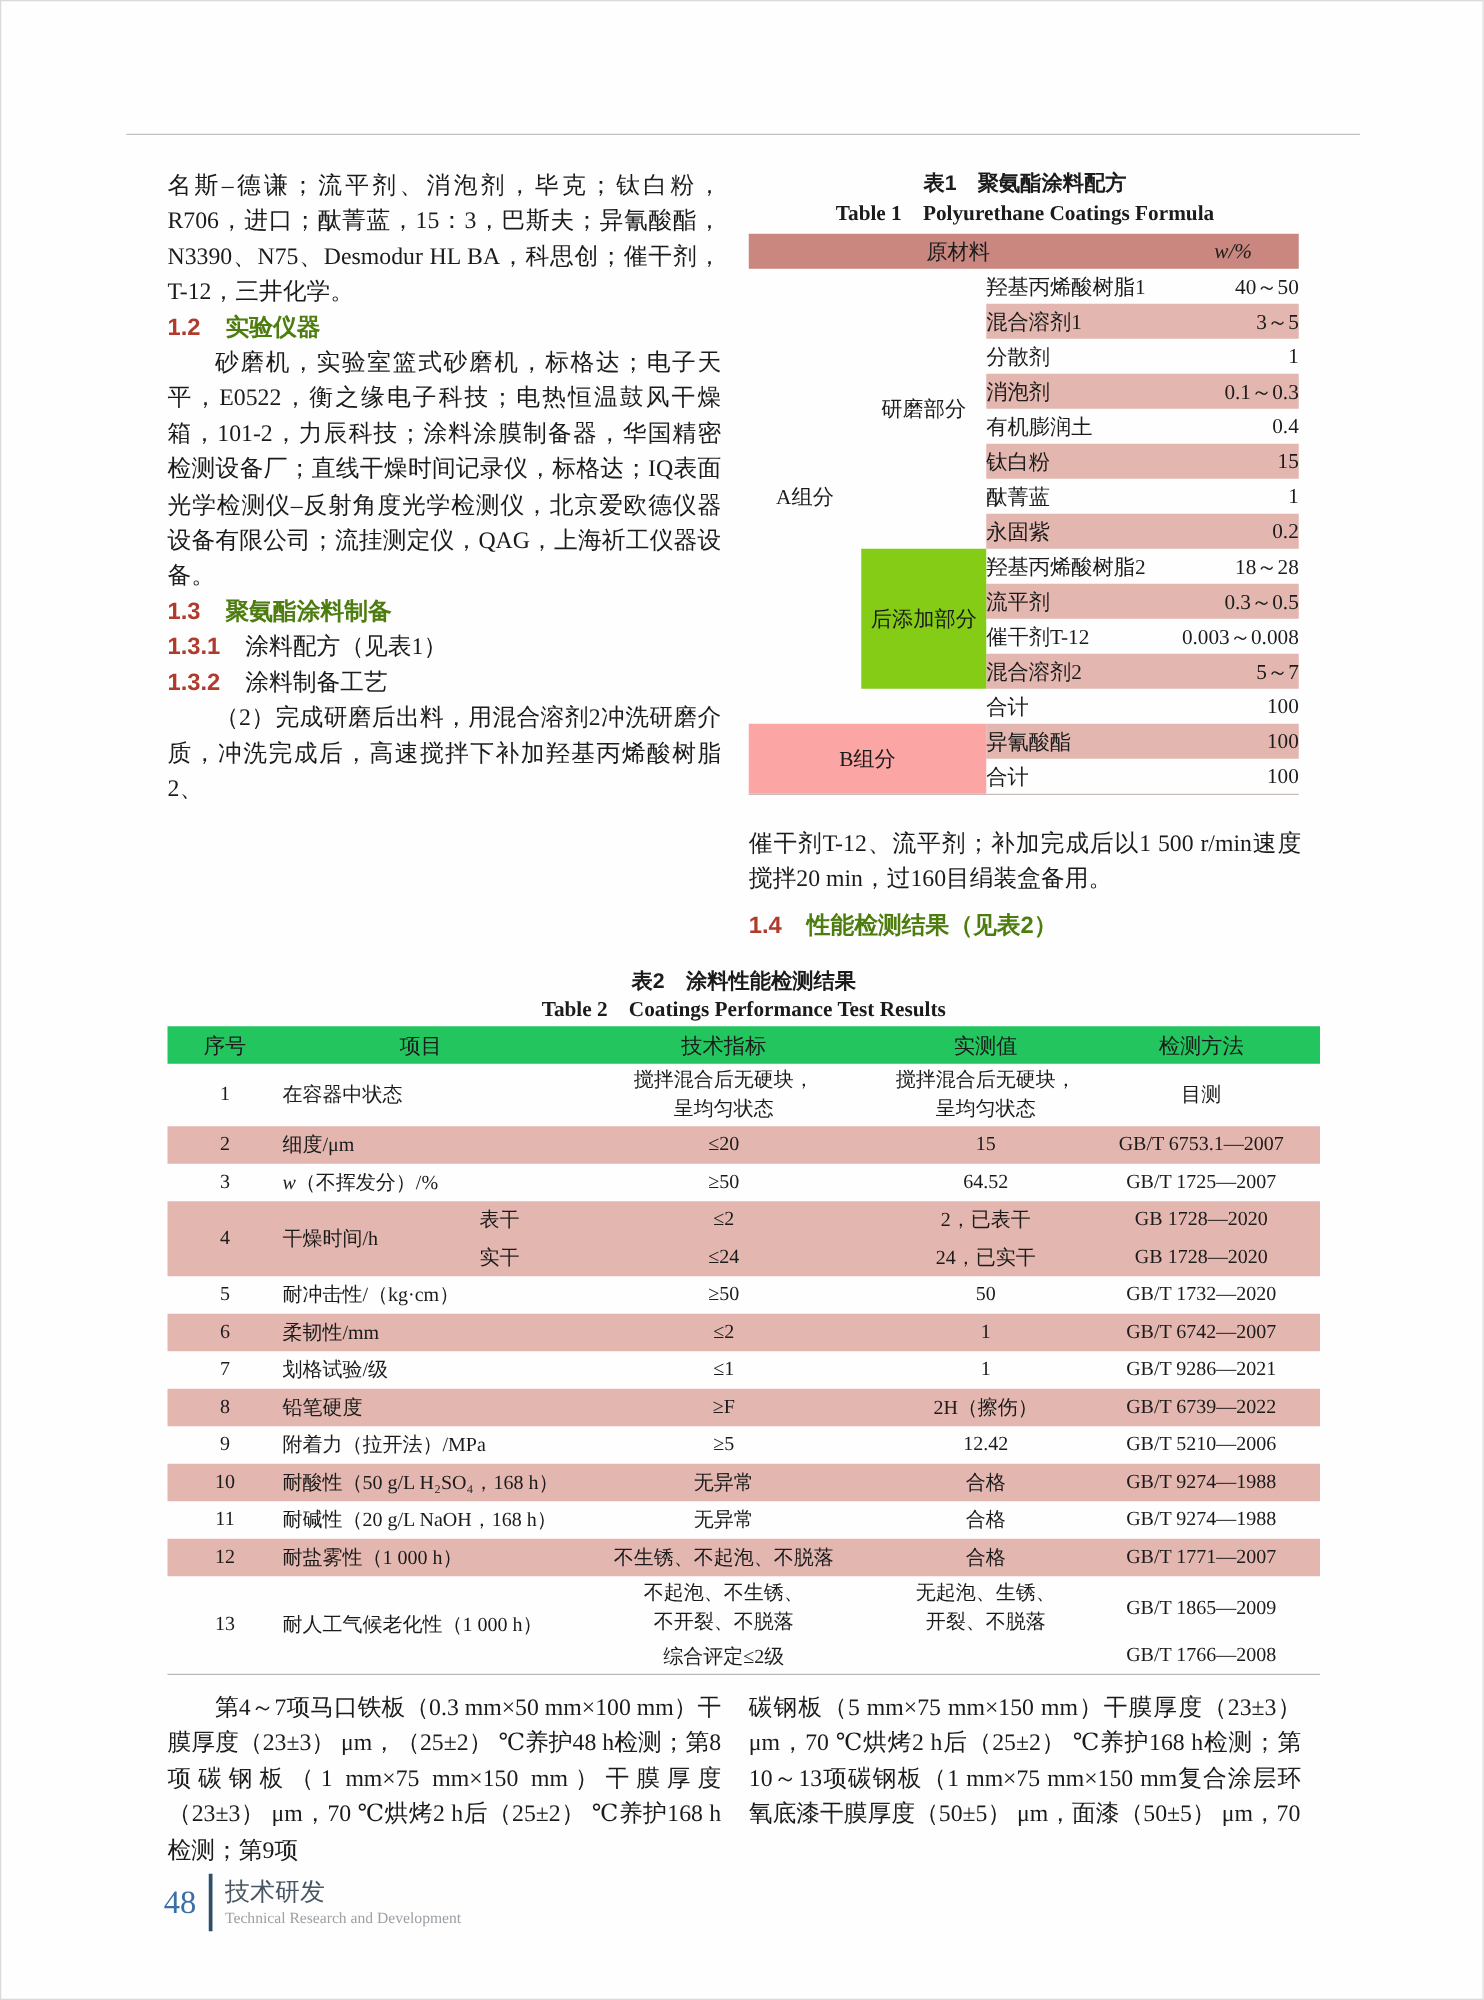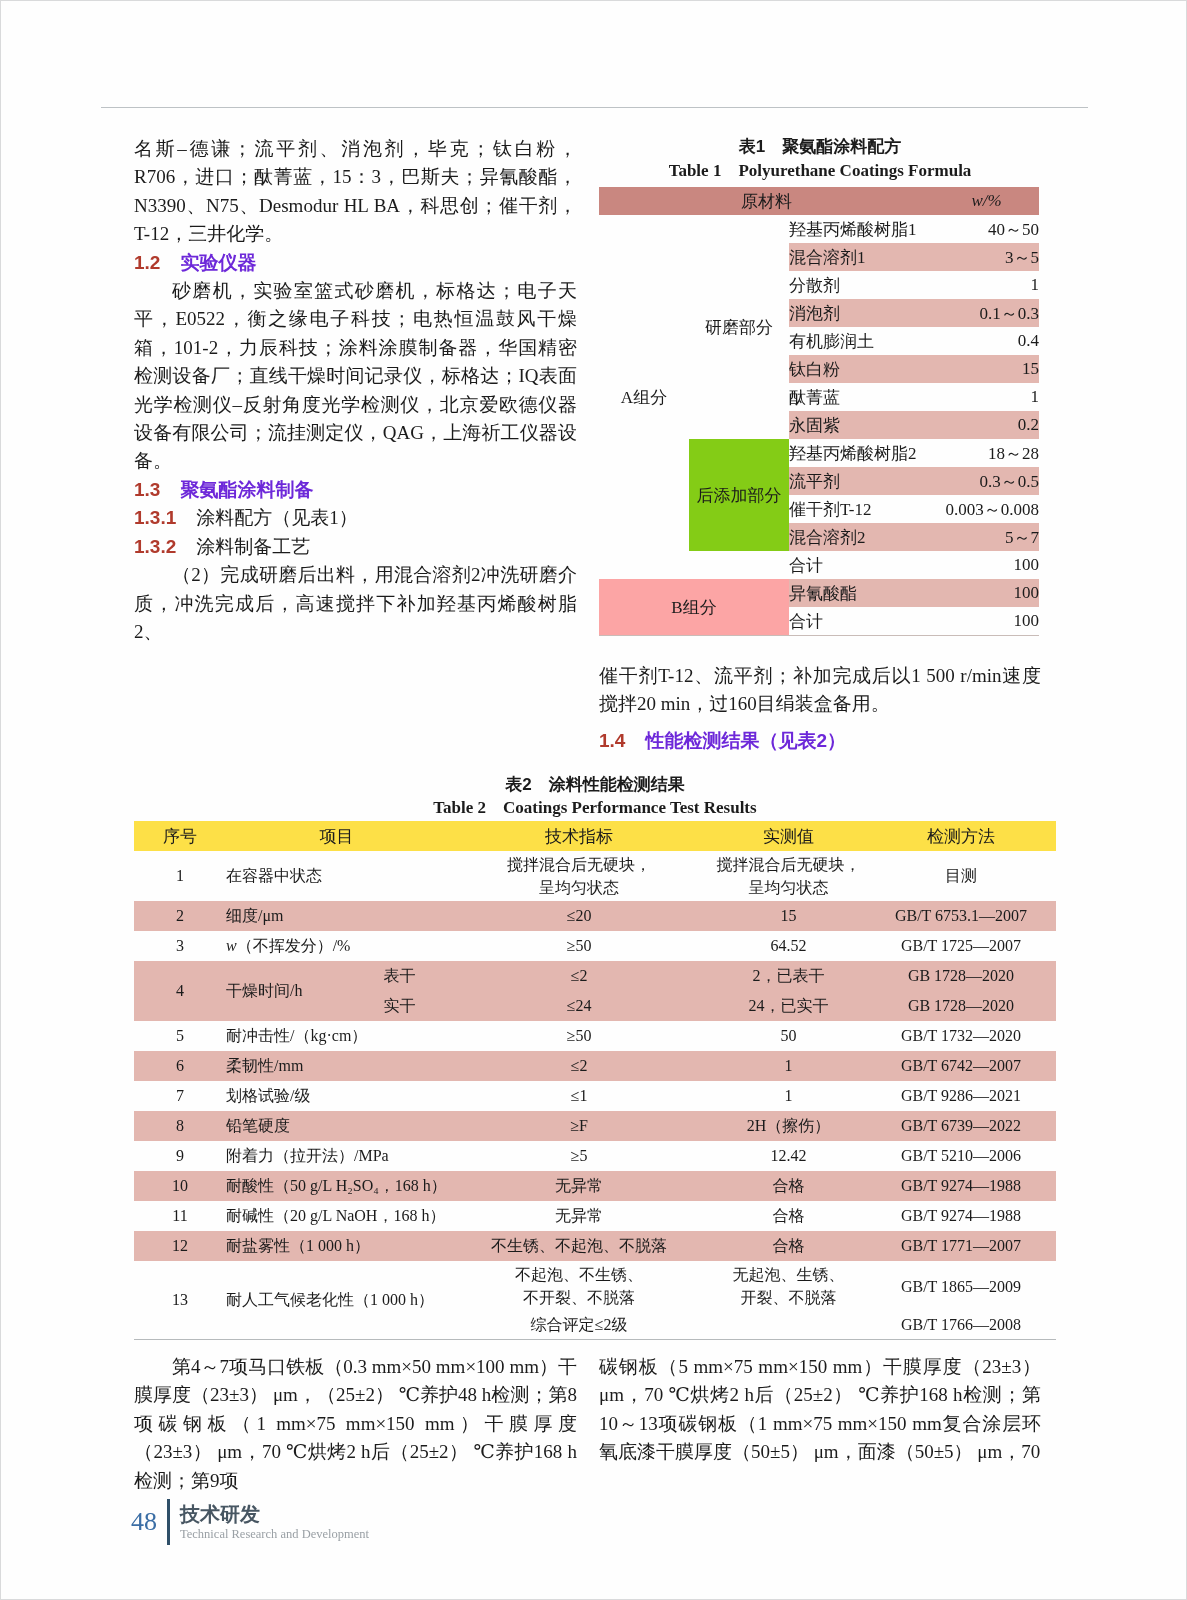--- a/index.html
+++ b/index.html
@@ -12,21 +12,21 @@
   .pg-header .journal{letter-spacing:6px;}
   .pg-rule{position:absolute;top:106px;left:100px;right:98px;border-top:1px solid #bdc2c5;}
   
   .col-left{position:absolute;top:134px;left:133px;width:443px;}
   .col-right{position:absolute;top:134px;left:598px;width:442px;}
   .body{font-size:19px;line-height:28.4px;text-align:justify;margin:0;}
   .indent{text-indent:2em;}
   .sec{margin:0;line-height:28.4px;font-size:19px;font-weight:bold;
        font-family:"Liberation Sans","DejaVu Sans",sans-serif;}
   .sec .num{color:#b03a2c;margin-right:20px;}
-  .sec .ttl{color:#6d28d9;}
+  .sec .ttl{color:#4d7c0f;}
   .subsec{line-height:28.4px;font-size:19px;}
   .subsec .num{color:#b03a2c;font-weight:bold;margin-right:20px;
                font-family:"Liberation Sans","DejaVu Sans",sans-serif;}
   .subsec .ttl{color:#1b1b1b;}
   
   .t1-title-cn{text-align:center;font-weight:bold;font-size:17px;line-height:24px;
                font-family:"Liberation Sans","DejaVu Sans",sans-serif;}
   .t1-title-en{text-align:center;font-weight:bold;font-size:17px;line-height:24px;margin-bottom:4px;}
   .t1{width:440px;font-size:17px;}
   .t1-hdr{display:flex;height:28px;background:#c98780;align-items:center;}
@@ -44,21 +44,21 @@
   .ov-b{left:0;top:364px;width:190px;height:56px;background:#fca5a5;}
   .rc-para{margin-top:26px;}
   .rc-h{margin-top:8px;}
   
   .t2wrap{position:absolute;top:772px;left:133px;width:922px;}
   .t2-title-cn{text-align:center;font-weight:bold;font-size:17px;line-height:23px;
                font-family:"Liberation Sans","DejaVu Sans",sans-serif;}
   .t2-title-en{text-align:center;font-weight:bold;font-size:17px;line-height:23px;margin-bottom:2px;}
   .t2{width:922px;font-size:16px;border-bottom:1px solid #b6babc;}
   .t2r{display:flex;align-items:center;}
-  .t2hdr{background:#fde047;height:30px;font-size:17px;}
+  .t2hdr{background:#22c55e;height:30px;font-size:17px;}
   .h30{height:30px}.h50{height:50px}.h60{height:60px}.h78{height:78px}
   .c1{width:92px;text-align:center;}
   .c2{width:221px;text-align:left;white-space:nowrap;}
   .c3{width:264px;text-align:center;}
   .c4{width:155px;text-align:center;}
   .c5{width:190px;text-align:center;white-space:nowrap;}
   .t2hdr .c2{text-align:center;}
   .two{line-height:23px;}
   .stack{display:flex;flex-direction:column;justify-content:center;}
   .sub30{height:30px;display:flex;align-items:center;justify-content:center;}
@@ -68,21 +68,21 @@
   .c2flex .itm{width:126px;display:flex;align-items:center;}
   .c2flex .subcol{width:95px;display:flex;flex-direction:column;}
   .it{font-style:italic;}
   
   .bot-left{position:absolute;top:1352px;left:133px;width:443px;}
   .bot-right{position:absolute;top:1352px;left:598px;width:442px;}
   
   .footer{position:absolute;top:1498px;left:130px;display:flex;align-items:center;}
   .pageno{font-size:26px;color:#3b6ea5;margin-right:10px;}
   .fbar{width:3px;height:46px;background:#2f4f68;margin-right:10px;}
-  .fcn{font-family:"Liberation Sans","DejaVu Sans",sans-serif;font-weight:bold;
+  .fcn{font-family:"Liberation Sans","DejaVu Sans",sans-serif;font-weight:normal;
        font-size:20px;color:#475662;line-height:24px;}
   .fen{font-size:12.5px;color:#9aa0a5;line-height:16px;}
 </style>
 </head>
 <body>
 
 <div class="page">
 
   <div class="pg-rule"></div>
 

